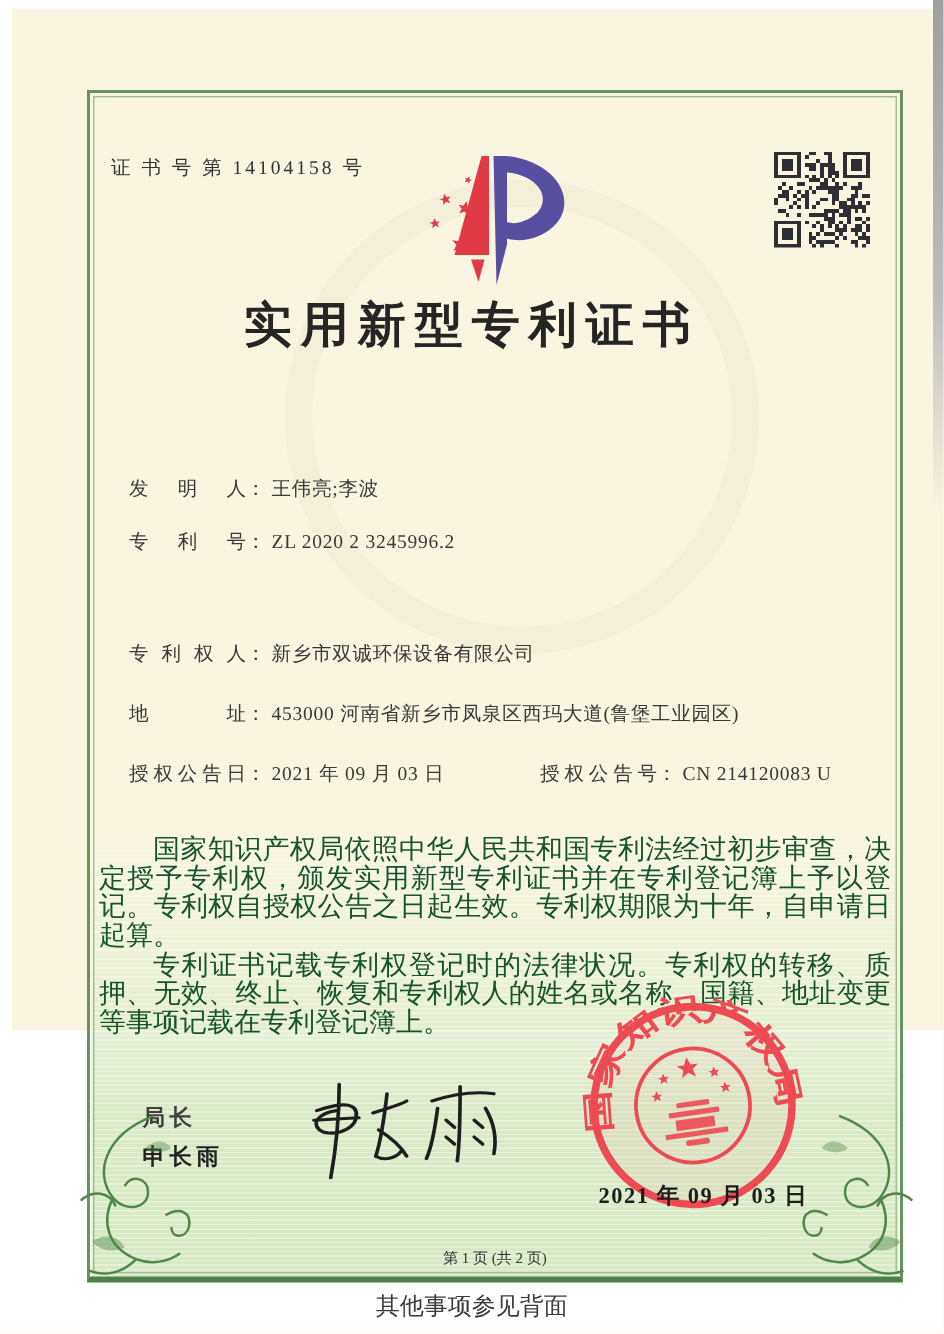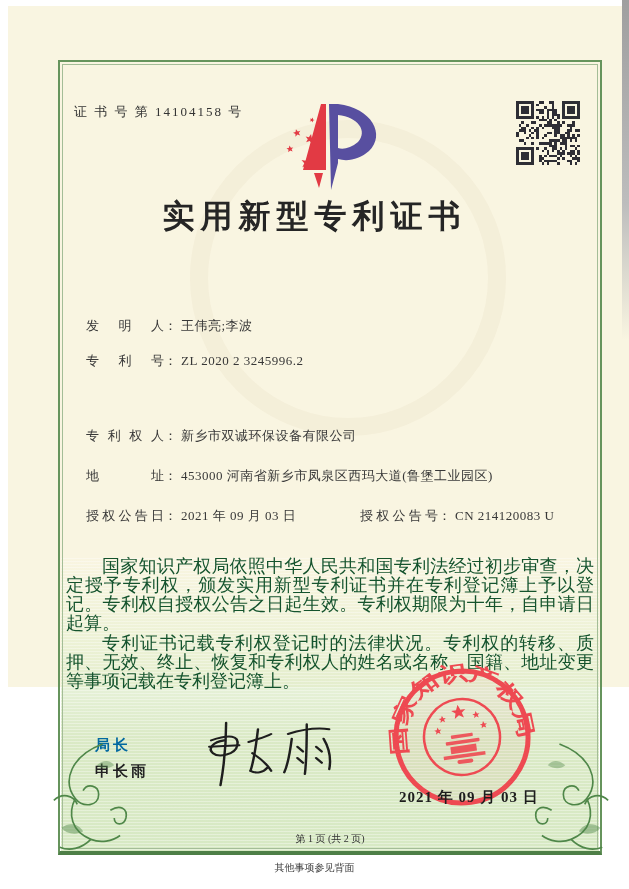--- a/index.html
+++ b/index.html
@@ -25,29 +25,29 @@
         font-size:32px;font-weight:700;letter-spacing:6px;color:#252525;}
   .row{position:absolute;left:86px;width:500px;font-size:13px;color:#383838;white-space:nowrap;}
   .flabel{display:inline-block;width:78px;text-align:justify;text-align-last:justify;}
   .colon{display:inline-block;}
   .fvalue{margin-left:4px;letter-spacing:0.5px;}
   .pair2{position:absolute;left:254px;top:0;margin-left:20px;}
   .paras{position:absolute;left:66px;top:537px;width:528px;font-size:18px;line-height:19px;
         color:#14532d;text-align:justify;margin-top:20px;}
   .paras p{margin:0 0 1px 0;text-indent:2em;}
   .sig-title{position:absolute;left:95px;top:736px;font-size:15px;font-weight:600;letter-spacing:3px;
-        font-family:"Liberation Sans","DejaVu Sans",sans-serif;color:#0369a1;text-align:center;}
+        font-family:"Liberation Sans","DejaVu Sans",sans-serif;color:#404040;text-align:center;}
   .sig-name{position:absolute;left:95px;top:762px;font-size:15px;font-weight:600;letter-spacing:3px;
         font-family:Liberation Serif, serif;color:#222;}
   .sig-hand{position:absolute;left:198px;top:718px;width:150px;height:72px;}
   .seal{position:absolute;left:377px;top:652px;width:170px;height:170px;transform:rotate(-8deg);}
   .seal-date{position:absolute;left:399px;top:788px;font-size:15px;font-weight:700;letter-spacing:1px;
         color:#1d1d1d;z-index:5;}
   .page-number{position:absolute;left:58px;top:832px;width:544px;text-align:center;font-size:10px;color:#333;}
-  .back-note{position:absolute;left:0;top:861px;width:629px;text-align:center;font-size:10px;color:#3a3a3a;}
+  .back-note{position:absolute;left:0;top:861px;width:629px;text-align:center;font-size:16px;color:#3a3a3a;}
   .orn{position:absolute;width:88px;height:112px;}
   .orn-left{left:42px;top:742px;}
   .orn-right{left:532px;top:742px;transform:scaleX(-1);}
 </style>
 </head>
 <body>
 
 <div class="scan">
   <div class="paper"></div>
   <div class="edge-shadow"></div>

